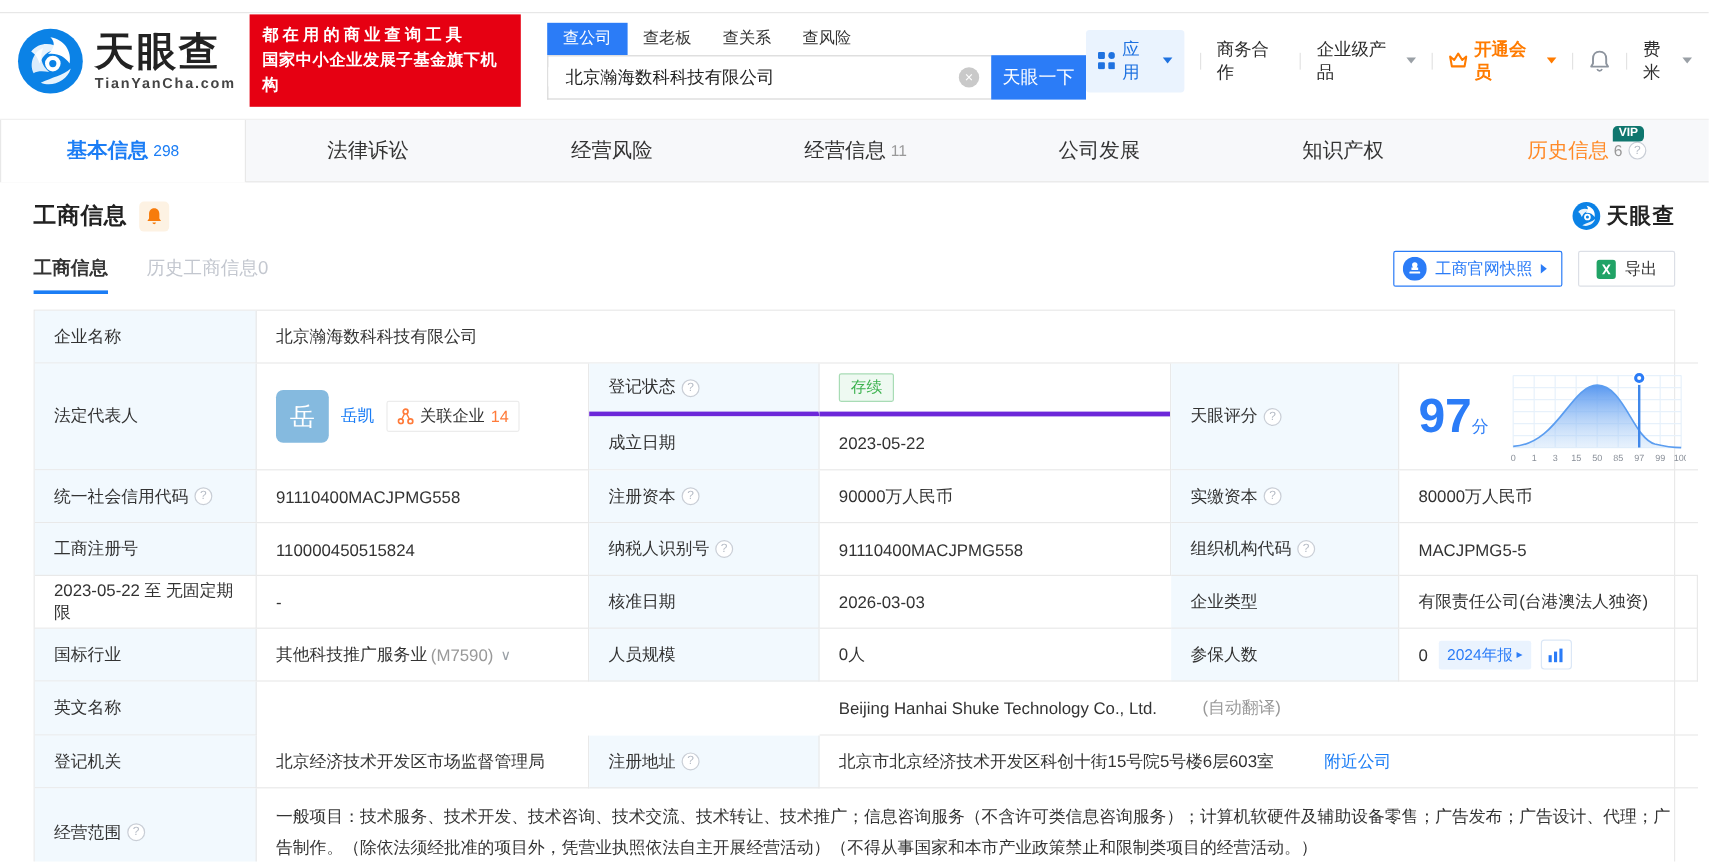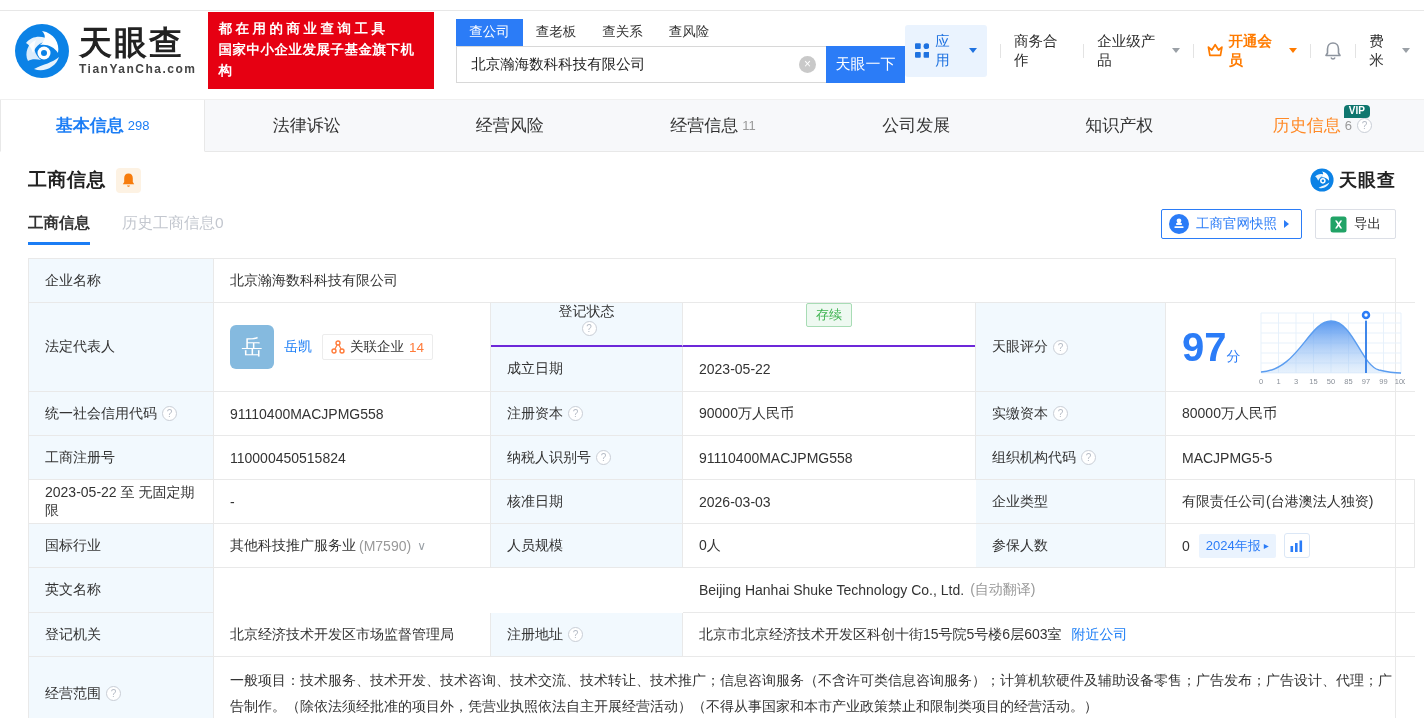--- a/index.html
+++ b/index.html
@@ -64,26 +64,26 @@
   .tri-r { display:inline-block; width:0; height:0; border-top:4px solid transparent; border-bottom:4px solid transparent; border-left:5px solid #2b7cf7; }
   
   .biz-table { margin:13px 28px 0; border:1px solid #e9e9e9; display:grid;
     grid-template-columns:185px 277px 192px 293px 190px 1fr;
     grid-template-rows:44px 89px 44px 44px 44px 44px 45px 44px auto; font-size:14px; }
   .cell { display:flex; align-items:center; padding:0 16px; border-right:1px solid #e9e9e9; border-bottom:1px solid #e9e9e9; color:#333; }
   .cell.lab { background:#f2f9fe; color:#333; }
   .cell.noR { border-right:none; }
   .cell.noB { border-bottom:none; }
   .span5 { grid-column:2 / 7; }
-  .span3 { grid-column:4 / 7; }
+  .span3 { grid-column:4 / 7;gap:32px; }
   .sub-grid { grid-column:3 / 5; display:grid; grid-template-columns:192px 1fr; grid-template-rows:1fr 1fr;
     border-right:1px solid #e9e9e9; border-bottom:1px solid #e9e9e9; }
   .sub-cell { display:flex; align-items:center; padding:0 16px; }
   .sub-cell.lab { background:#f2f9fe; border-right:1px solid #e9e9e9; }
-  .sub-cell.topline { border-bottom:2px solid #6d28d9;flex-direction:column; }
+  .sub-cell.topline { border-bottom:4px solid #6d28d9; }
   .status-badge { font-size:13px; color:#3eb350; background:#eef9f1; border:1px solid #a8dcb5; border-radius:2px; padding:2px 9px; }
   .avatar { width:44px; height:44px; border-radius:6px; background:#85badf; color:#fff; font-size:21px; display:flex; align-items:center; justify-content:center; flex:0 0 auto; }
   .link { color:#1b7df5; cursor:pointer; text-decoration:none; }
   .rel-badge { display:inline-flex; align-items:center; gap:5px; border:1px solid #ececec; border-radius:2px; background:#fff;
     padding:3px 8px; font-size:13.5px; color:#333; cursor:pointer; }
   .rel-badge .num { color:#ff7b3a; }
   .score-cell { display:flex; align-items:center; gap:12px; padding:6px 10px 6px 16px; }
   .score-num { font-size:40px; font-weight:bold; color:#2b7cf7; line-height:1; }
   .score-unit { font-size:14px; color:#2b7cf7; }
   .gray { color:#999; }

